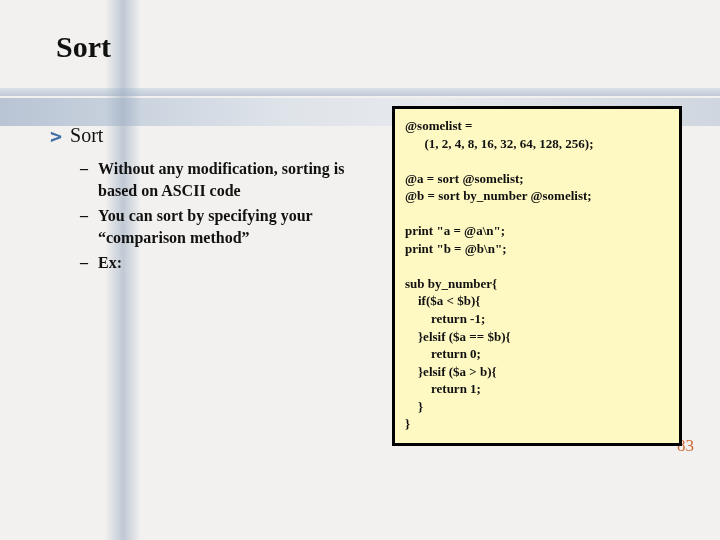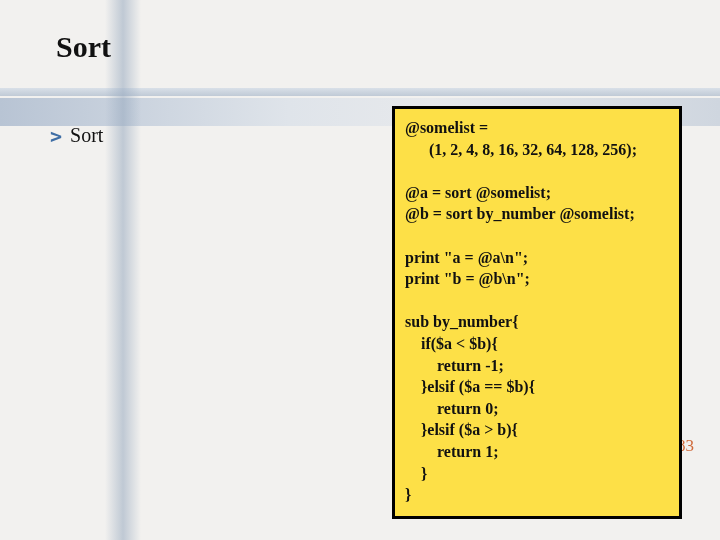--- a/index.html
+++ b/index.html
@@ -89,24 +89,24 @@
   }
   .subbullets li::before {
     content: "–";
     position: absolute;
     left: 0;
     top: 0;
     color: #111;
   }
   .code-box {
     width: 290px;
-    background: #fde047;
+    background: #fef9c3;
     border: 3px solid #000;
     padding: 8px 10px 10px 10px;
-    font-size: 16px;
+    font-size: 13px;
     line-height: 1.35;
     font-weight: bold;
     color: #111;
     white-space: pre;
     margin-top: -18px;
   }
   .page-number {
     position: absolute;
     bottom: 28px;
     right: 26px;
@@ -123,20 +123,25 @@
   <div class="vstripe"></div>
 
   <h1 class="slide-title">Sort</h1>
 
   <div class="content">
     <div class="left-col">
       <div class="bullet-root">
         <span class="marker">&gt;</span>
         <span class="label">Sort</span>
       </div>
+      <ul class="subbullets">
+        <li>Without any modification, sorting is based on ASCII code</li>
+        <li>You can sort by specifying your “comparison method”</li>
+        <li>Ex:</li>
+      </ul>
     </div>
 
     <div class="code-box">@somelist =
       (1, 2, 4, 8, 16, 32, 64, 128, 256);
 
 @a = sort @somelist;
 @b = sort by_number @somelist;
 
 print "a = @a\n";
 print "b = @b\n";

